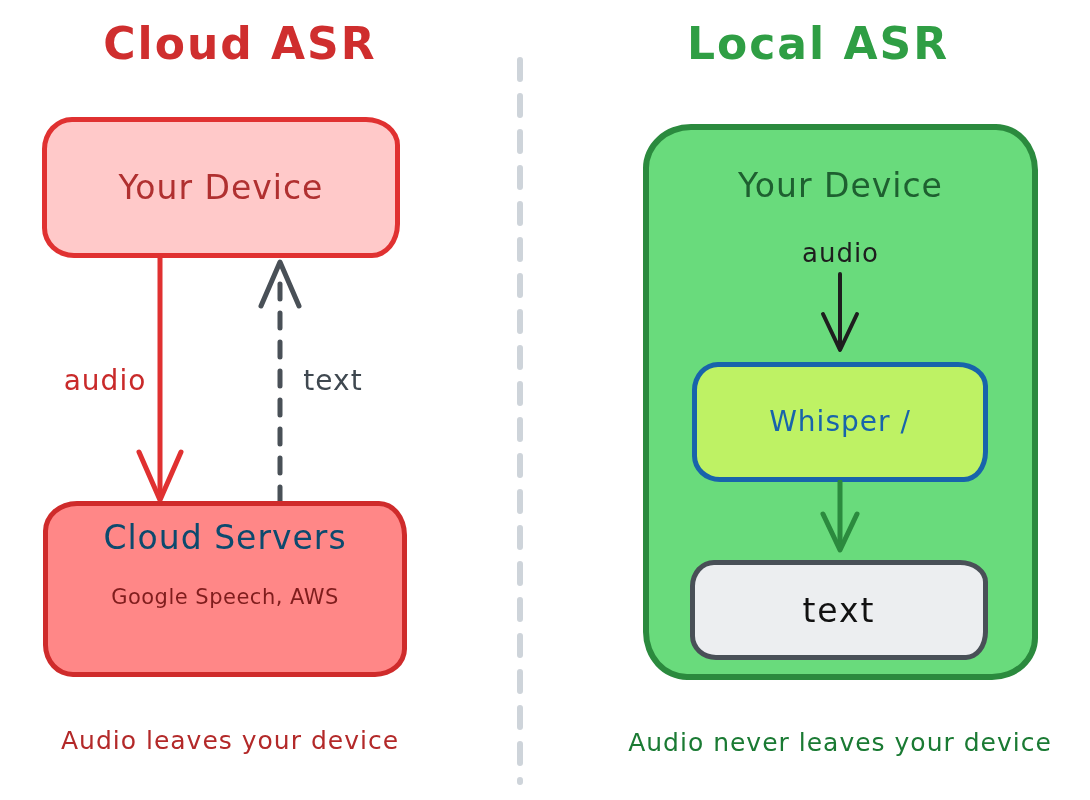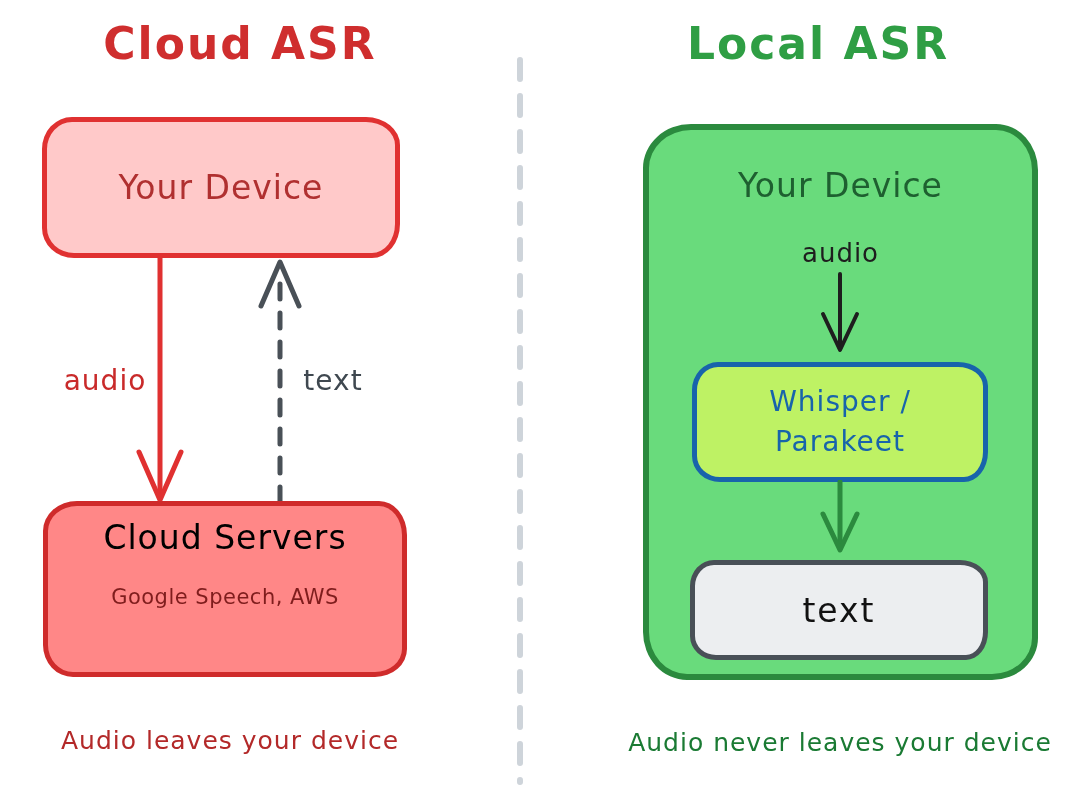--- a/index.html
+++ b/index.html
@@ -41,21 +41,21 @@
   .cloud-servers-box {
     left: 43px; top: 501px; width: 364px; height: 176px;
     background: #ff8787;
     border: 5px solid #cf2b2b;
     border-radius: 34px 28px 32px 30px / 30px 34px 28px 32px;
     flex-direction: column;
     justify-content: flex-start;
     padding-top: 12px;
   }
   .cloud-servers-title {
-    color: #000000;
+    color: #0c4a6e;
     font-size: 33px;
     letter-spacing: 1px;
     text-align: center;
   }
   .cloud-servers-sub {
     margin-top: 22px;
     color: #7f1d1d;
     font-size: 21px;
     line-height: 37px;
     text-align: center;
@@ -165,21 +165,20 @@
     <div class="local-audio-label">audio</div>
   </div>
 
   <svg class="abs" style="left:812px; top:272px;" width="56" height="82" viewBox="0 0 56 82">
     <line x1="28" y1="2" x2="28" y2="74" stroke="#1e1e1e" stroke-width="4" stroke-linecap="round"></line>
     <polyline points="11,42 28,78 45,42" fill="none" stroke="#1e1e1e" stroke-width="4" stroke-linecap="round" stroke-linejoin="round"></polyline>
   </svg>
 
   <div class="abs sketch-box model-box">
     <div>Whisper /</div>
-    <div>Parakeet</div>
   </div>
 
   <svg class="abs" style="left:812px; top:480px;" width="56" height="76" viewBox="0 0 56 76">
     <line x1="28" y1="2" x2="28" y2="66" stroke="#2b8a3e" stroke-width="5" stroke-linecap="round"></line>
     <polyline points="11,34 28,70 45,34" fill="none" stroke="#2b8a3e" stroke-width="5" stroke-linecap="round" stroke-linejoin="round"></polyline>
   </svg>
 
   <div class="abs sketch-box output-box">
     <span>text</span>
   </div>

